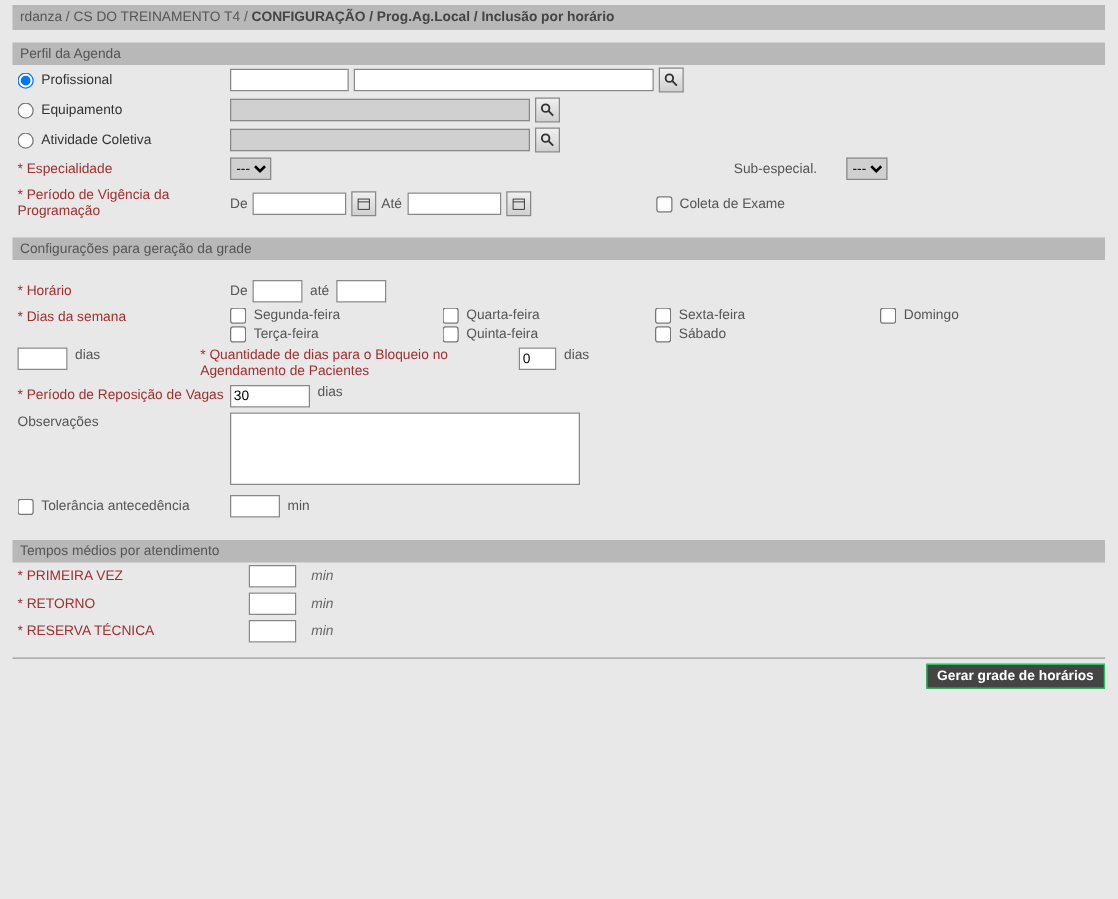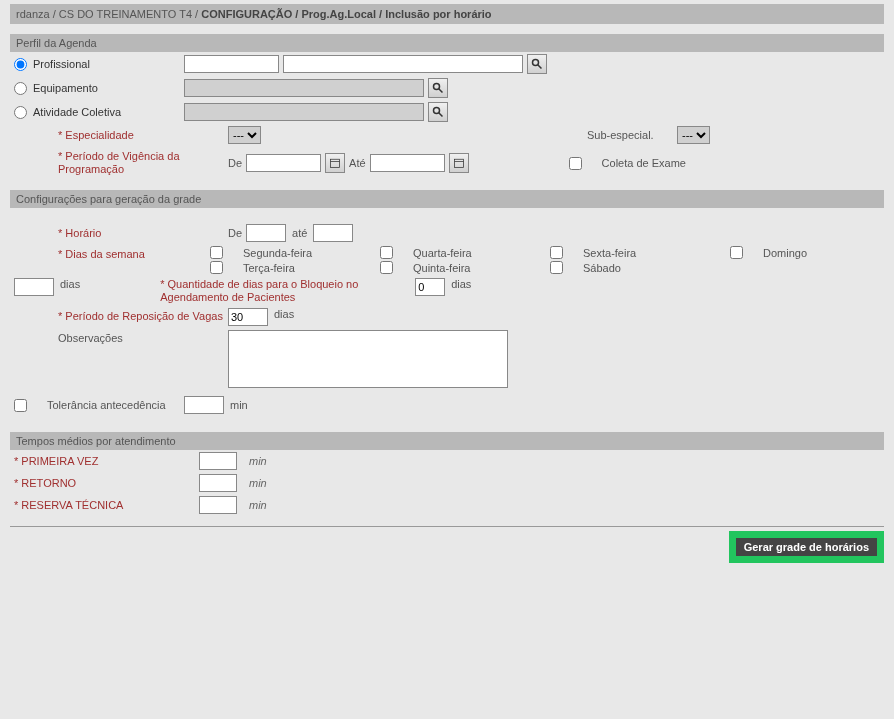--- a/index.html
+++ b/index.html
@@ -32,21 +32,20 @@
 .row {
   display: flex;
   align-items: center;
   padding: 2px 0;
   min-height: 22px;
 }
 .label-col {
   width: 170px;
   padding: 2px 0;
   color: #555;
-  margin-left: 44px;
 }
 .label-col.req, .req { color: #a03030; }
 .label-col.req::before, .req-before::before { content: "* "; color: #a03030; }
 .radio-col {
   display: flex;
   align-items: center;
   width: 170px;
 }
 .radio-col input { margin-right: 6px; }
 input[type="text"] {
@@ -81,31 +80,31 @@
   cursor: pointer;
 }
 .icon-btn svg { width: 12px; height: 12px; }
 .days {
   display: grid;
   grid-template-columns: 160px 160px 170px 150px;
   gap: 2px 10px;
 }
 .chk {
   display: flex;
-  align-items: center;
-  gap: 20px;
+  align-items: flex-start;
+  gap: 6px;
   color: #555;
 }
 .chk input { width: 13px; height: 13px; }
 hr { border: none; border-top: 1px solid #999; margin: 10px 0 4px; }
 .footer-btn {
   float: right;
   background: #444;
   color: #fff;
-  border: 7px solid #22c55e;
+  border: 1px solid #22c55e;
   padding: 3px 8px;
   font-size: 11px;
   font-weight: bold;
   cursor: pointer;
 }
 .tempos-row {
   display: flex;
   align-items: center;
   padding: 2px 0;
 }
@@ -258,21 +257,21 @@
     <input type="text" style="width: 40px;">
     <span style="margin-left:6px;color:#555">dias</span>
     <div style="width:80px"></div>
     <div class="req-before req" style="width:255px;line-height:13px">Quantidade de dias para o Bloqueio no Agendamento de Pacientes</div>
     <input type="text" style="width: 30px;" value="0">
     <span style="margin-left:6px;color:#555">dias</span>
   </div>
 
   <div class="row" style="align-items:flex-start">
     <div class="label-col req" style="line-height:13px">Período de Reposição de Vagas</div>
-    <input type="text" style="width: 40px;" value="30">
+    <input type="text" style="width: 64px;" value="30">
     <span style="margin-left:6px;color:#555">dias</span>
   </div>
 
   <div class="row" style="align-items:flex-start">
     <div class="label-col">Observações</div>
     <textarea style="width: 280px; height: 58px;"></textarea>
   </div>
 
 
   <div class="row" style="margin-top:4px">

